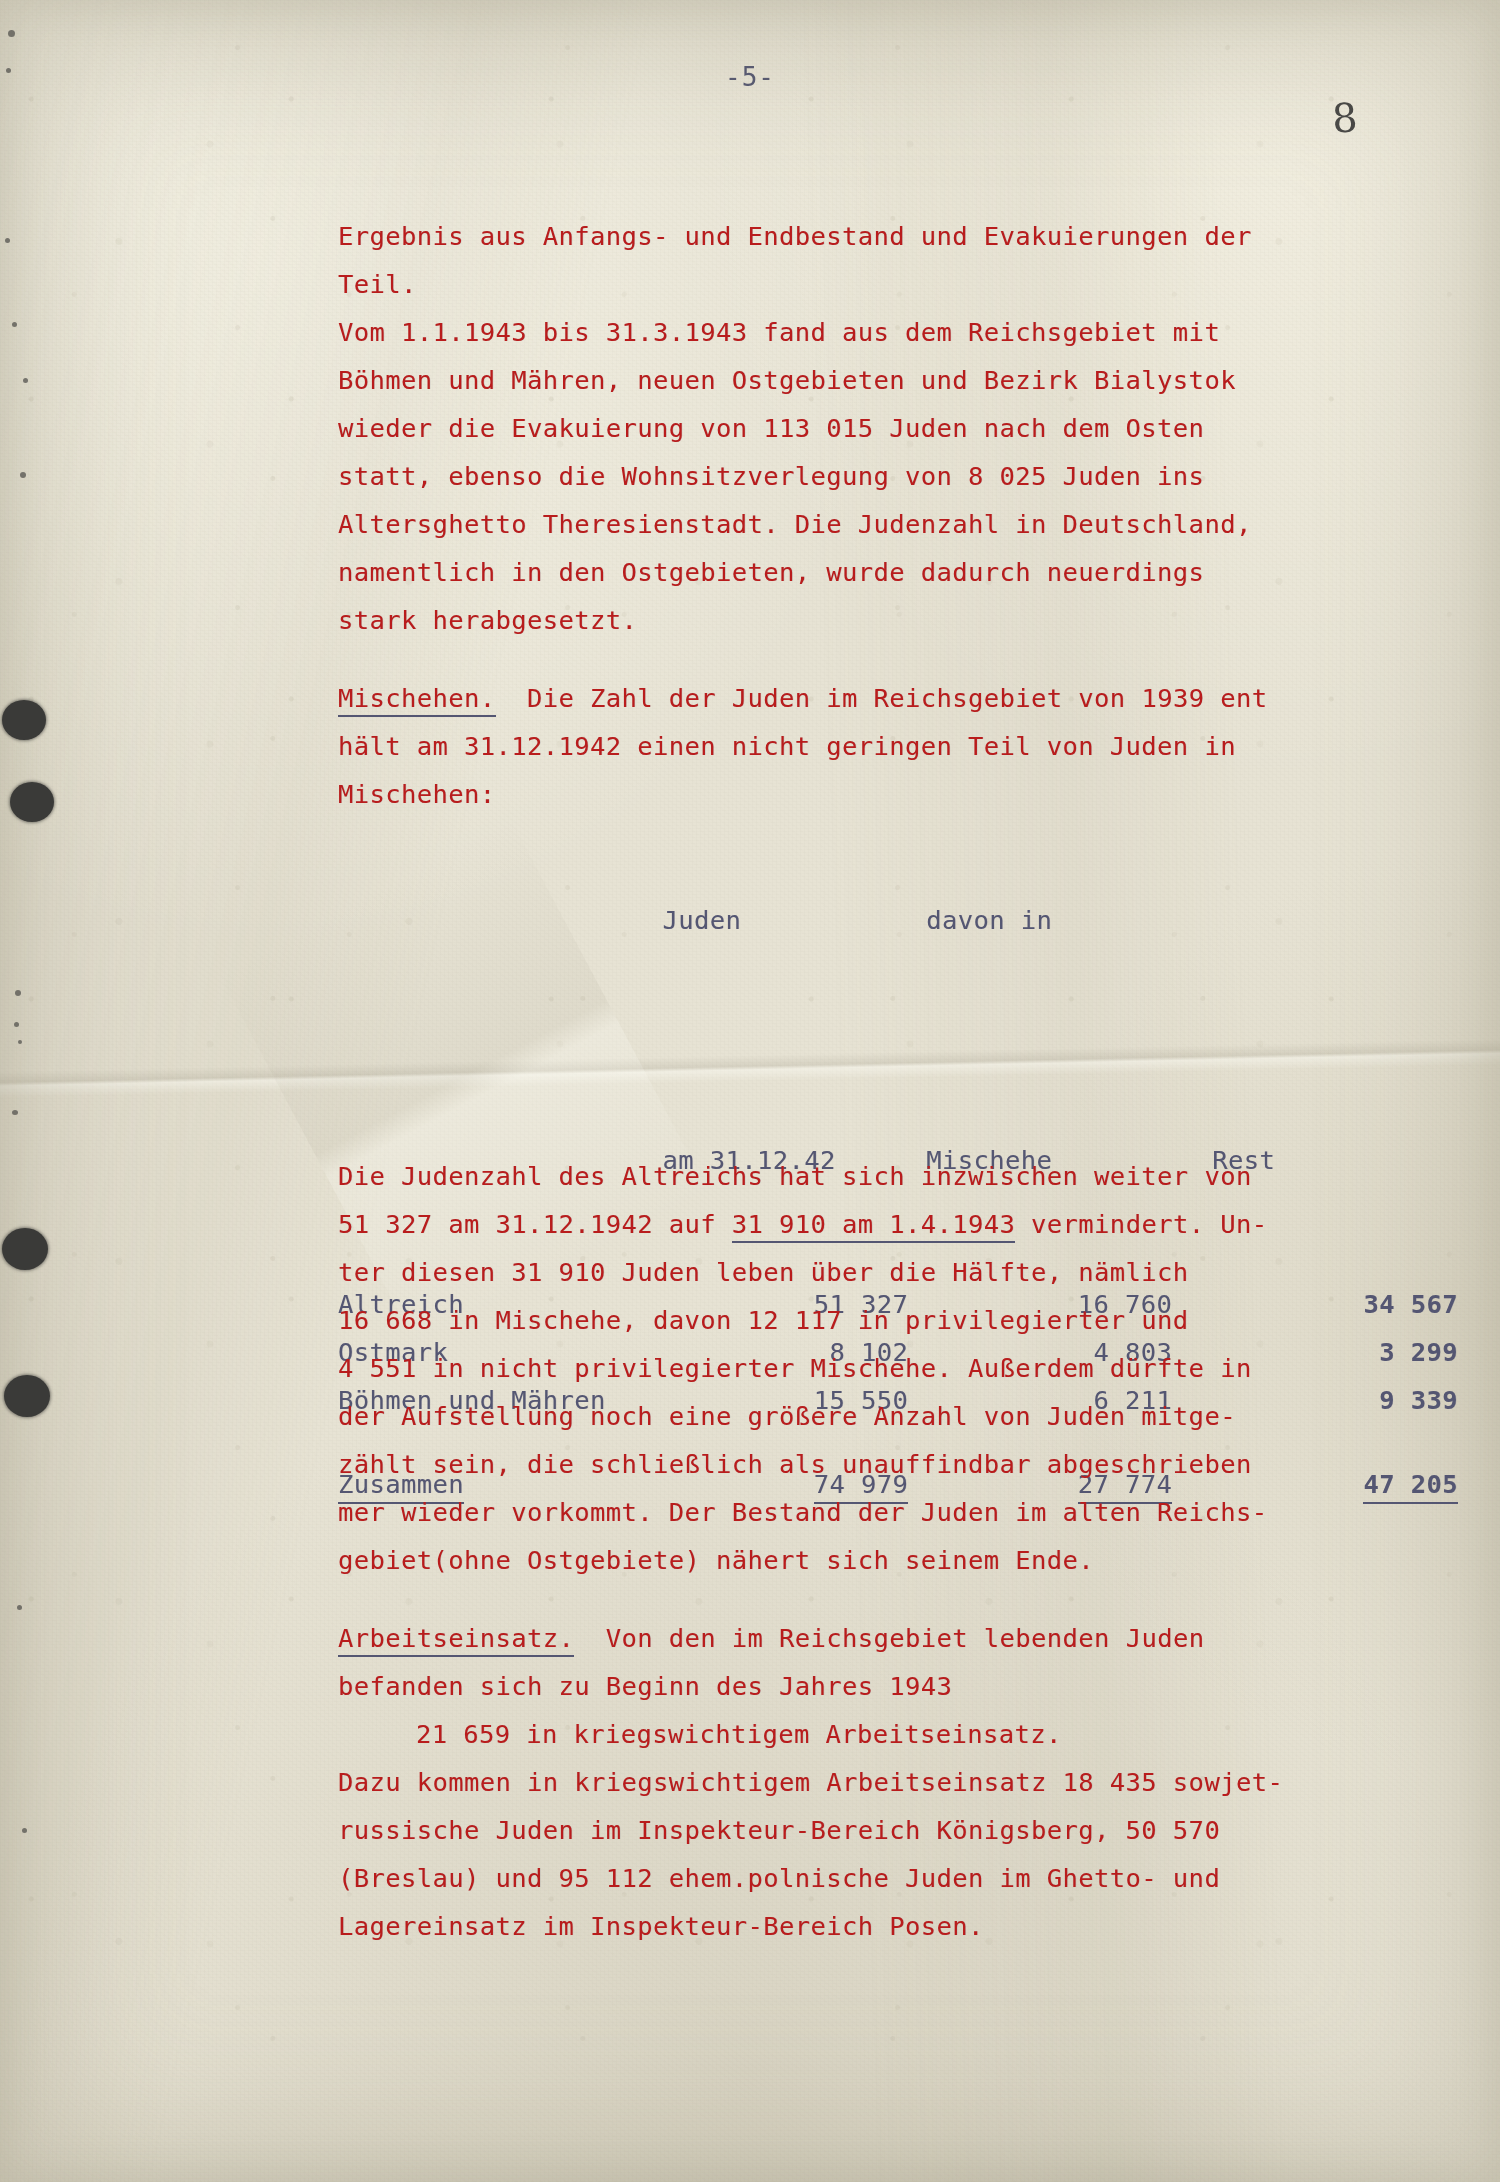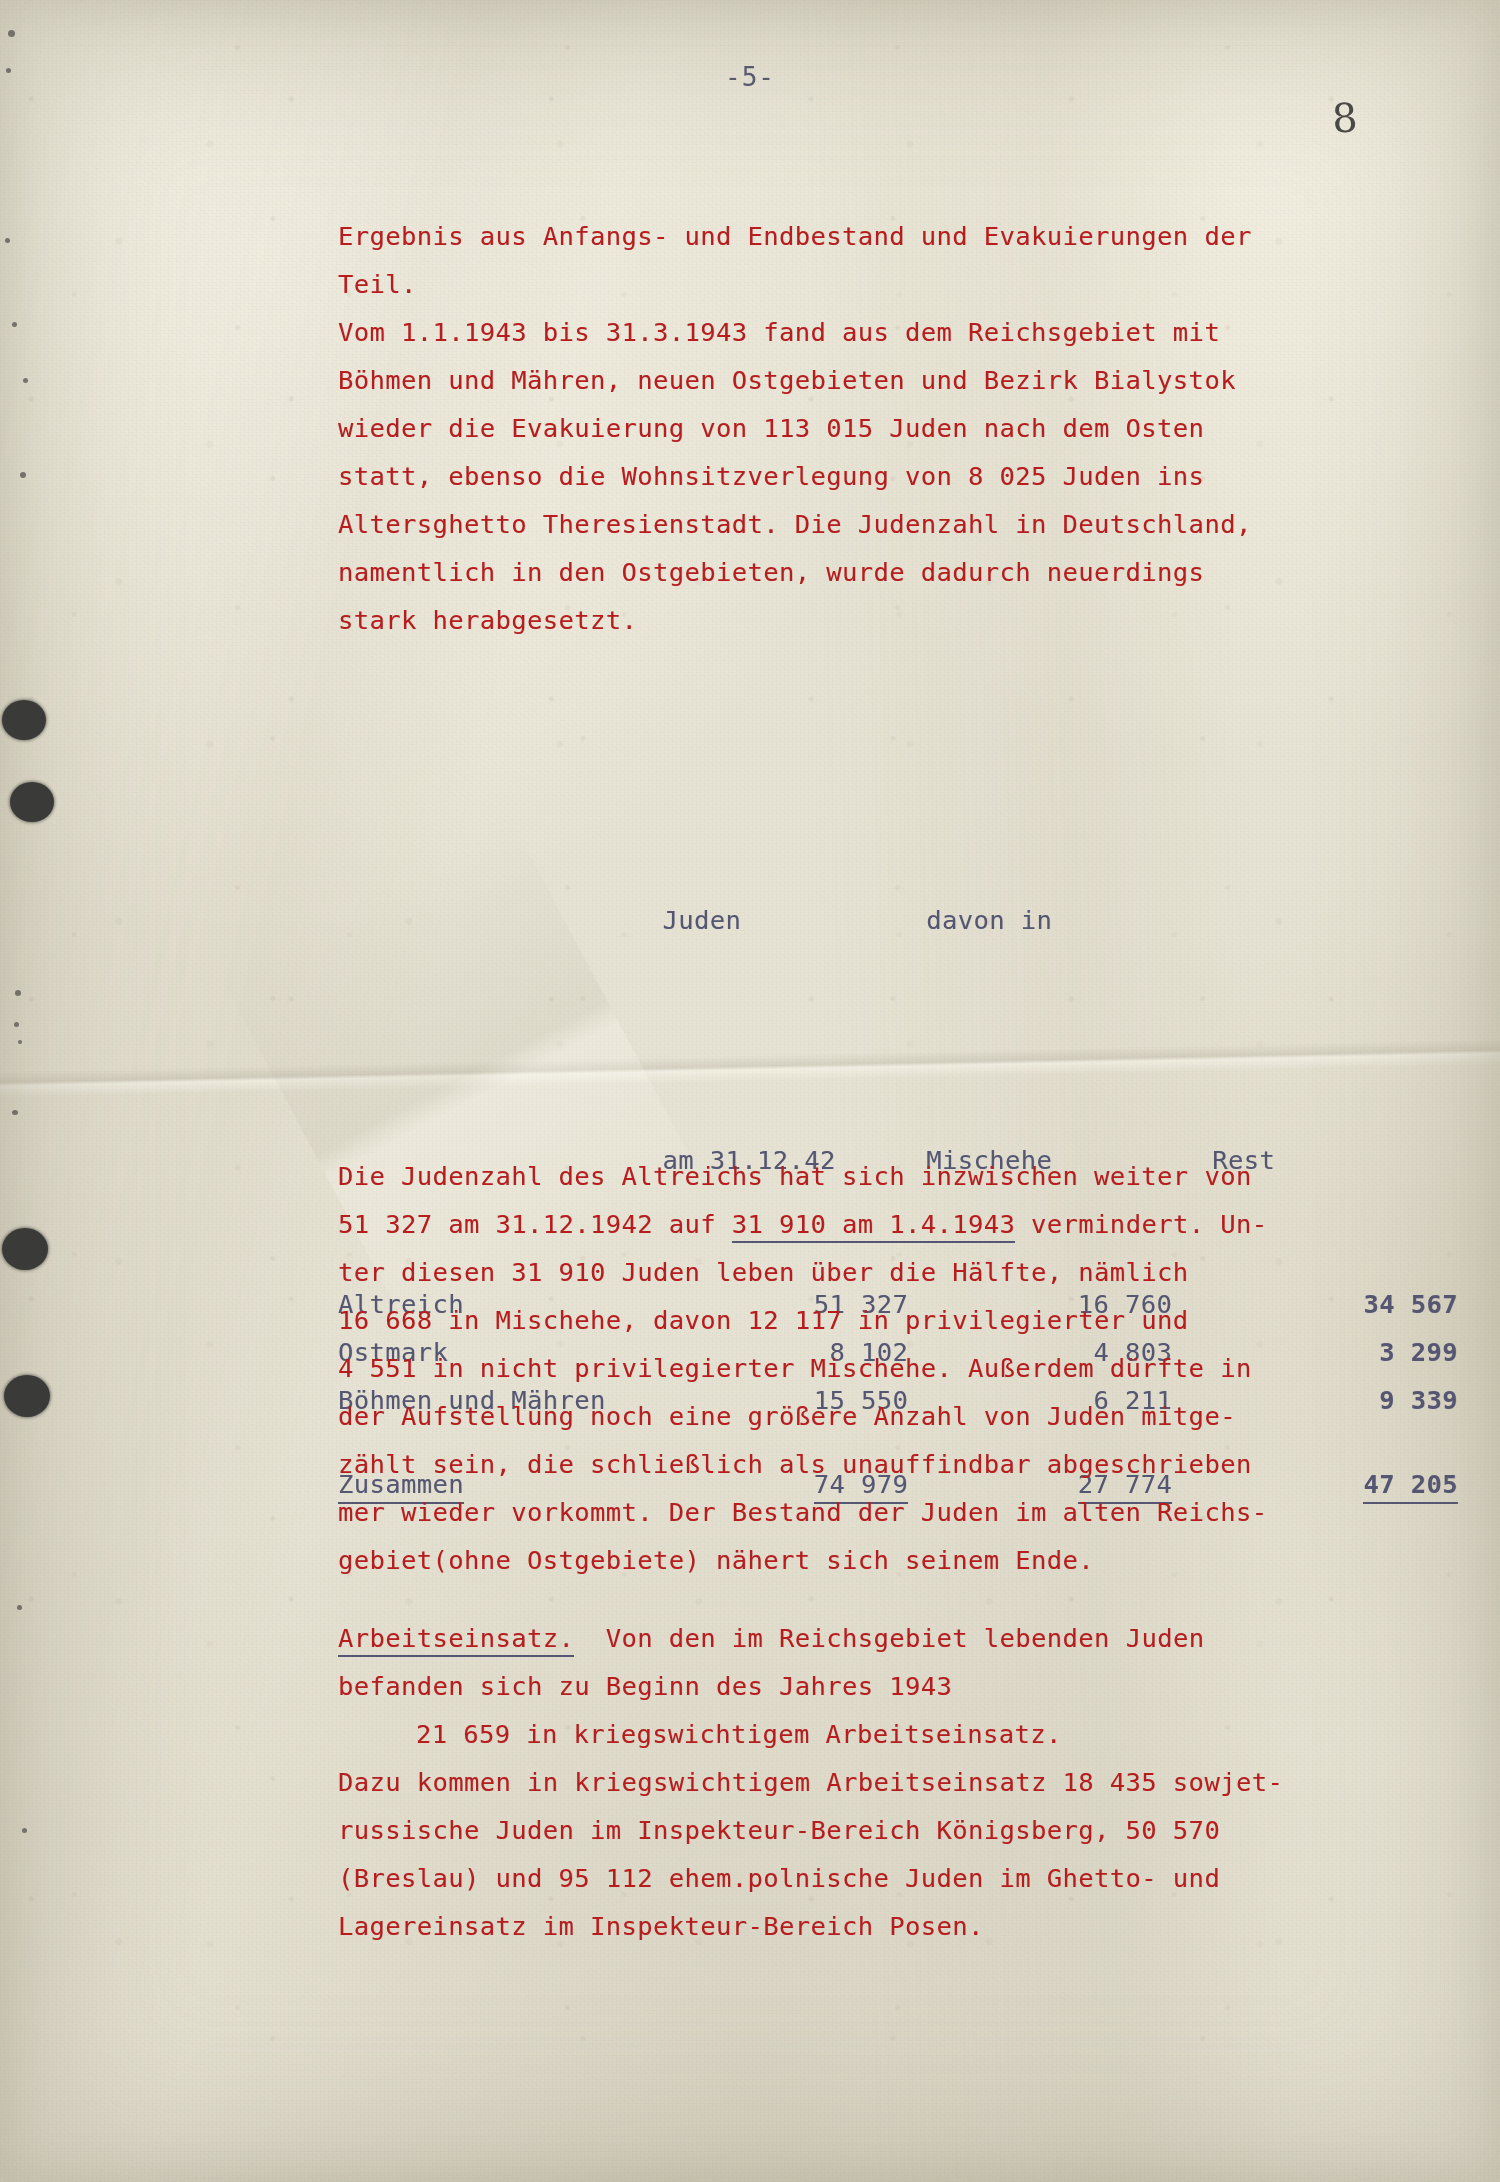--- a/index.html
+++ b/index.html
@@ -236,20 +236,25 @@
         <span class="line">Teil.</span>
         <span class="line">Vom 1.1.1943 bis 31.3.1943 fand aus dem Reichsgebiet mit</span>
         <span class="line">Böhmen und Mähren, neuen Ostgebieten und Bezirk Bialystok</span>
         <span class="line">wieder die Evakuierung von 113 015 Juden nach dem Osten</span>
         <span class="line">statt, ebenso die Wohnsitzverlegung von 8 025 Juden ins</span>
         <span class="line">Altersghetto Theresienstadt. Die Judenzahl in Deutschland,</span>
         <span class="line">namentlich in den Ostgebieten, wurde dadurch neuerdings</span>
         <span class="line">stark herabgesetzt.</span>
       </p>
 
+      <p class="para">
+        <span class="line"><u class="ul">Mischehen.</u><span>  Die Zahl der Juden im Reichsgebiet von 1939 ent</span></span>
+        <span class="line">hält am 31.12.1942 einen nicht geringen Teil von Juden in</span>
+        <span class="line">Mischehen:</span>
+      </p>
     </div>
 
     <div class="table">
       <div class="trow hdr">
         <span class="c-label"></span>
         <span class="h-col1">
           <span class="hdr-cell">Juden</span>
         </span>
         <span class="h-col2">
           <span class="hdr-cell">davon in</span>

